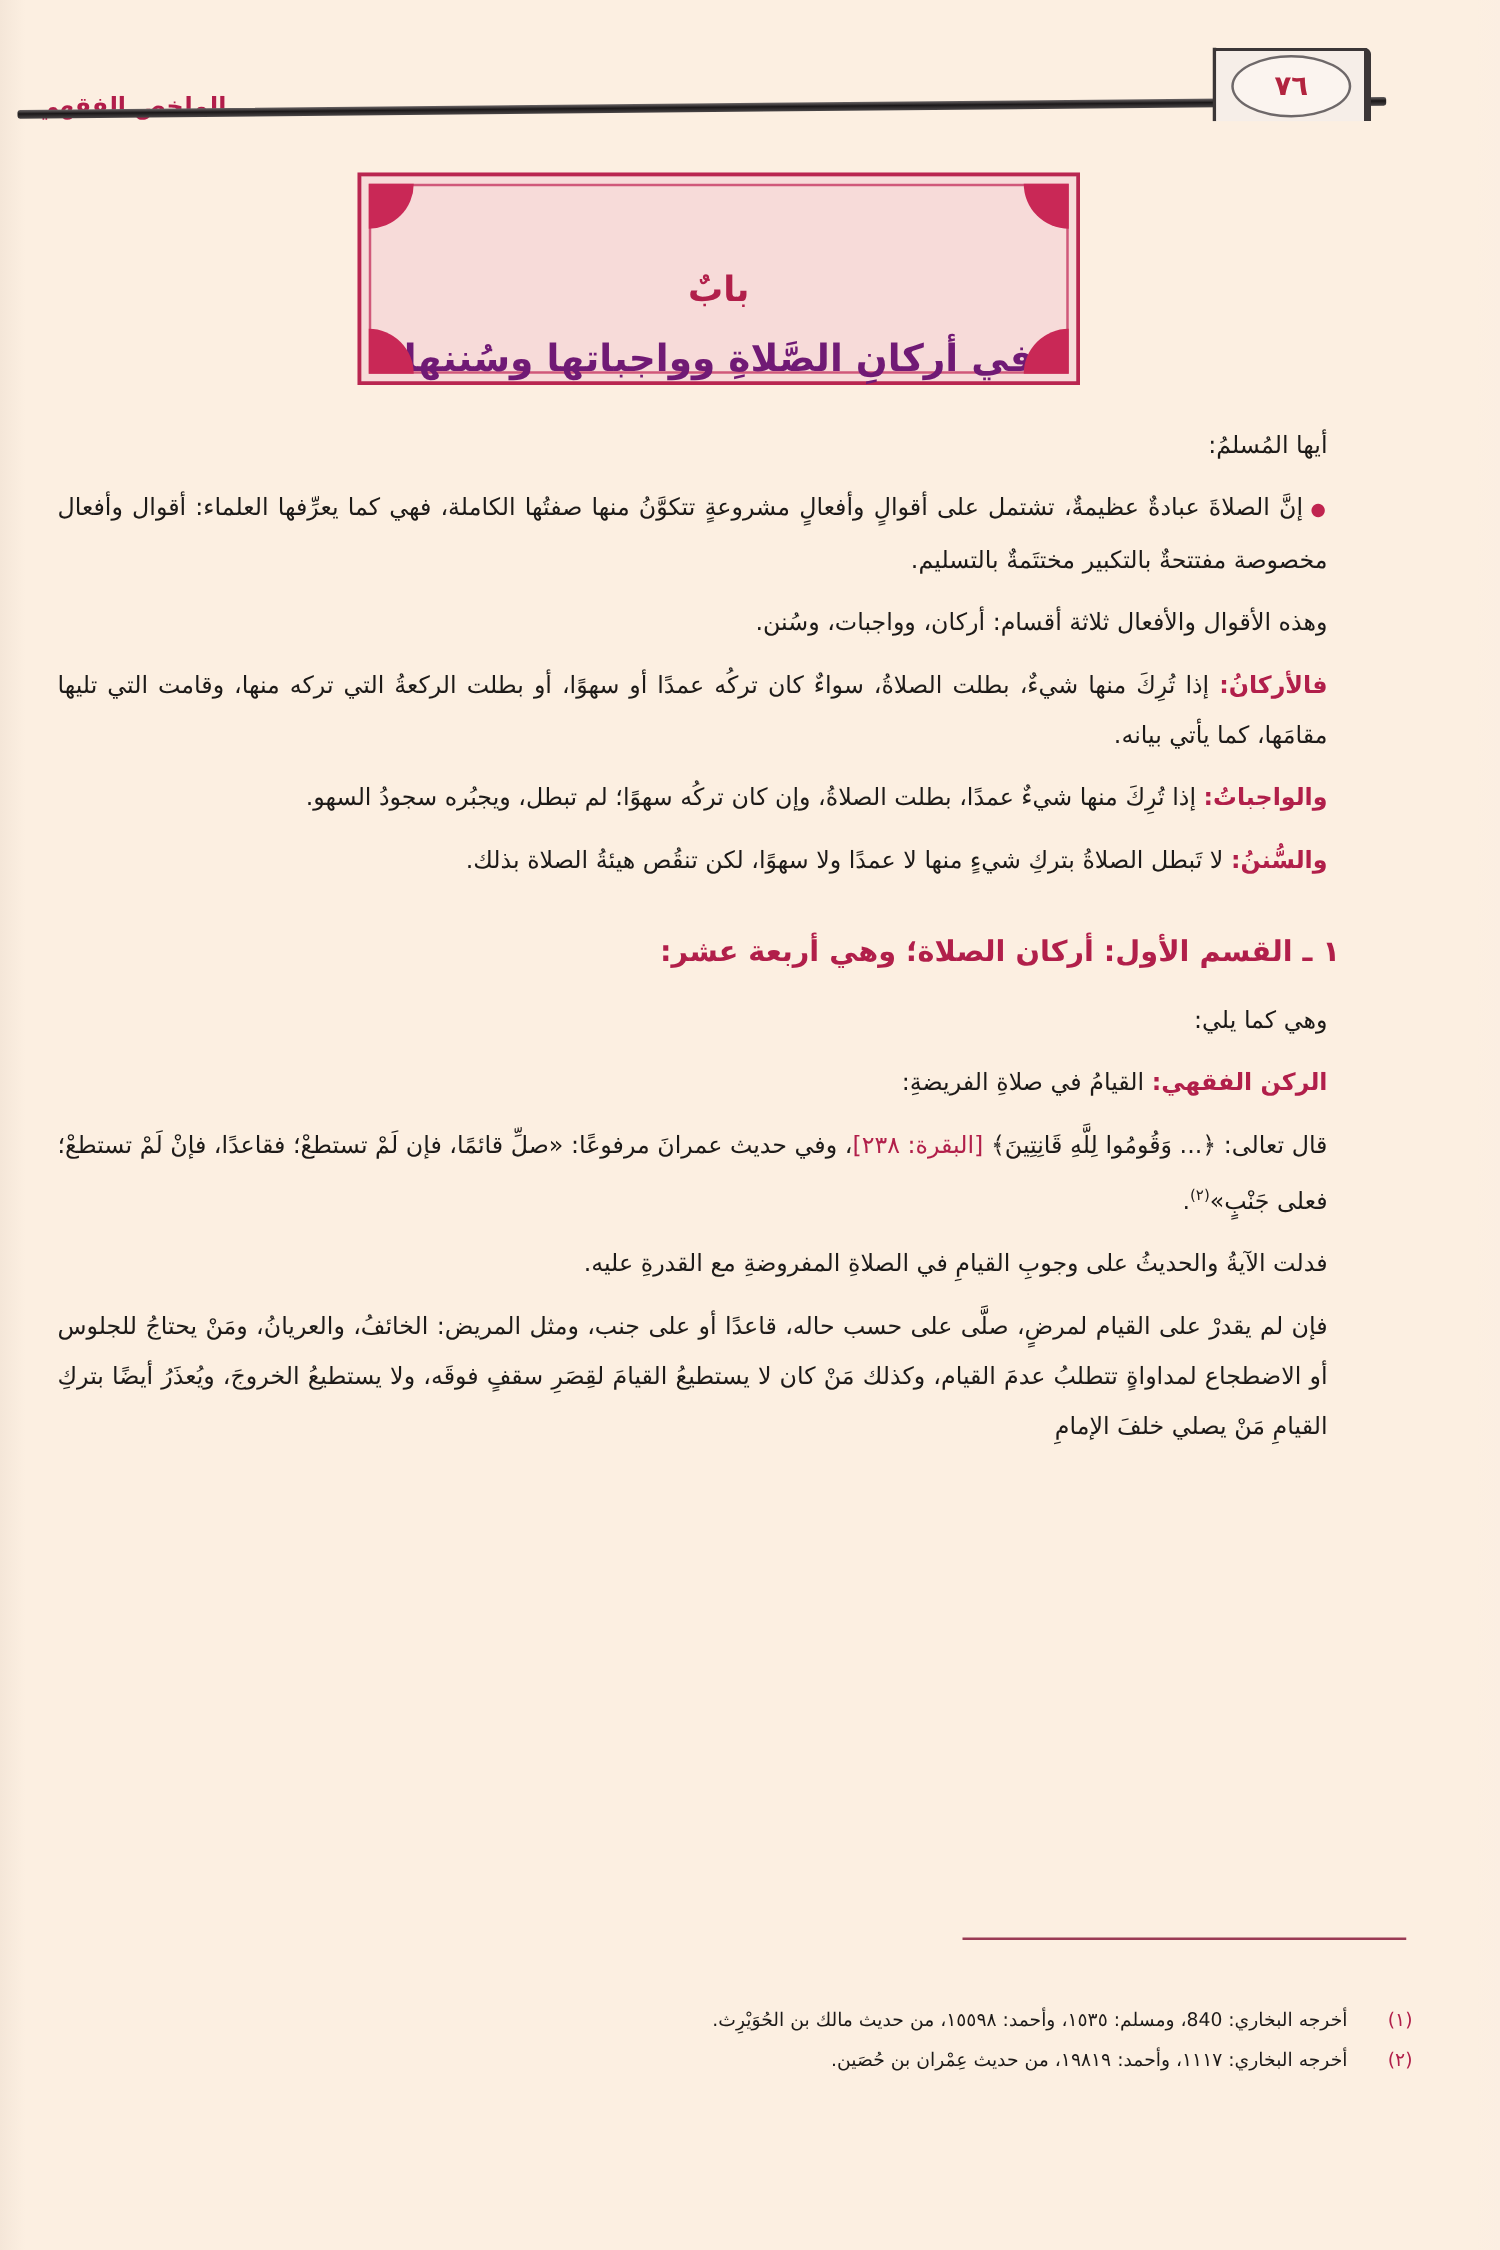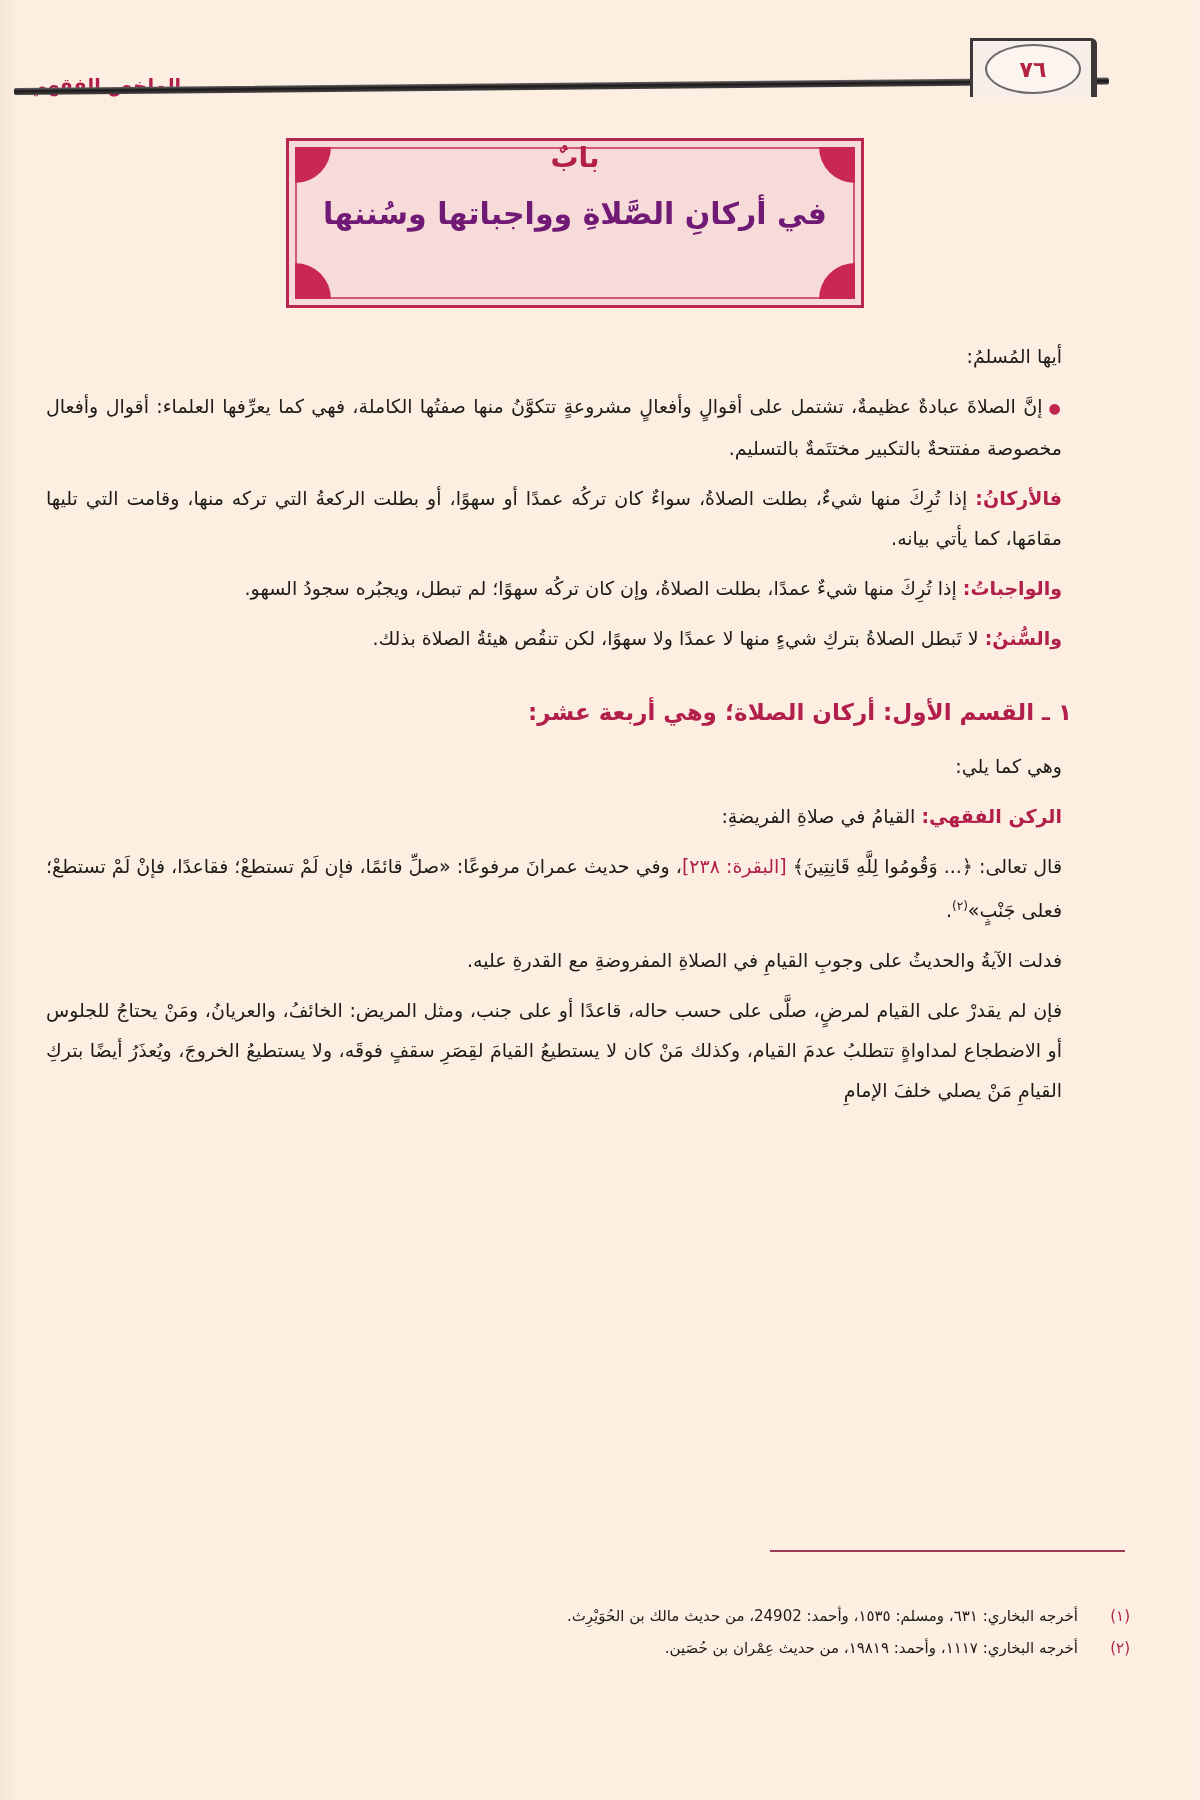--- a/index.html
+++ b/index.html
@@ -41,21 +41,21 @@
     background: #fbf4ef;
     display: flex; align-items: center; justify-content: center;
     font-size: 22px; font-weight: bold; color: #b2243f;
   }
   
   .title-box {
     position: absolute; left: 286px; top: 138px; width: 572px; height: 164px;
     background: #f7dbd9;
     border: 3px solid #b92650;
     box-shadow: inset 0 0 0 6px #f7dbd9, inset 0 0 0 8px #d0587a;
-    display: flex; flex-direction: column; align-items: center; justify-content: flex-start;
+    display: flex; flex-direction: column; align-items: center; justify-content: flex-end;
     direction: rtl;
   }
   .corner { position: absolute; width: 36px; height: 36px; background: #c92856; }
   .corner.tl { left: 6px; top: 6px; border-radius: 0 0 100% 0; }
   .corner.tr { right: 6px; top: 6px; border-radius: 0 0 0 100%; }
   .corner.bl { left: 6px; bottom: 6px; border-radius: 0 100% 0 0; }
   .corner.br { right: 6px; bottom: 6px; border-radius: 100% 0 0 0; }
   .title-line1 { font-size: 28px; font-weight: bold; color: #b11f4a; margin-bottom: 22px; }
   .title-line2 { font-size: 30px; font-weight: bold; color: #701a75; }
   
@@ -105,20 +105,21 @@
     <span class="corner br"></span>
     <div class="title-line1">بابٌ</div>
     <div class="title-line2">في أركانِ الصَّلاةِ وواجباتها وسُننها</div>
   </div>
 
   <div class="body-text">
     <p class="para indent">أيها المُسلمُ:</p>
 
     <p class="para indent"><span class="bullet">●</span><span>إنَّ الصلاةَ عبادةٌ عظيمةٌ، تشتمل على أقوالٍ وأفعالٍ مشروعةٍ تتكوَّنُ منها صفتُها الكاملة، فهي كما يعرِّفها العلماء: أقوال وأفعال مخصوصة مفتتحةٌ بالتكبير مختتَمةٌ بالتسليم.</span></p>
 
+    <p class="para indent">وهذه الأقوال والأفعال ثلاثة أقسام: أركان، وواجبات، وسُنن.</p>
 
     <p class="para indent"><span class="term">فالأركانُ:</span> <span>إذا تُرِكَ منها شيءٌ، بطلت الصلاةُ، سواءٌ كان تركُه عمدًا أو سهوًا، أو بطلت الركعةُ التي تركه منها، وقامت التي تليها مقامَها، كما يأتي بيانه.</span></p>
 
     <p class="para indent"><span class="term">والواجباتُ:</span> <span>إذا تُرِكَ منها شيءٌ عمدًا، بطلت الصلاةُ، وإن كان تركُه سهوًا؛ لم تبطل، ويجبُره سجودُ السهو.</span></p>
 
     <p class="para indent"><span class="term">والسُّننُ:</span> <span>لا تَبطل الصلاةُ بتركِ شيءٍ منها لا عمدًا ولا سهوًا، لكن تنقُص هيئةُ الصلاة بذلك.</span></p>
 
 
     <div class="section-heading">١ ـ القسم الأول: أركان الصلاة؛ وهي أربعة عشر:</div>
 
@@ -130,21 +131,21 @@
 
     <p class="para indent">فدلت الآيةُ والحديثُ على وجوبِ القيامِ في الصلاةِ المفروضةِ مع القدرةِ عليه.</p>
 
     <p class="para indent">فإن لم يقدرْ على القيام لمرضٍ، صلَّى على حسب حاله، قاعدًا أو على جنب، ومثل المريض: الخائفُ، والعريانُ، ومَنْ يحتاجُ للجلوس أو الاضطجاع لمداواةٍ تتطلبُ عدمَ القيام، وكذلك مَنْ كان لا يستطيعُ القيامَ لقِصَرِ سقفٍ فوقَه، ولا يستطيعُ الخروجَ، ويُعذَرُ أيضًا بتركِ القيامِ مَنْ يصلي خلفَ الإمامِ</p>
   </div>
 
   <div class="fn-separator"></div>
   <div class="footnotes">
     <div class="fn">
       <span class="fn-num">(١)</span>
-      <span class="fn-text">أخرجه البخاري: ٦٣١، ومسلم: ١٥٣٥، وأحمد: 24902، من حديث مالك بن الحُوَيْرِث.</span>
+      <span class="fn-text">أخرجه البخاري: 840، ومسلم: ١٥٣٥، وأحمد: ١٥٥٩٨، من حديث مالك بن الحُوَيْرِث.</span>
     </div>
     <div class="fn">
       <span class="fn-num">(٢)</span>
       <span class="fn-text">أخرجه البخاري: ١١١٧، وأحمد: ١٩٨١٩، من حديث عِمْران بن حُصَين.</span>
     </div>
   </div>
 
 </div>
 
 </body></html>

